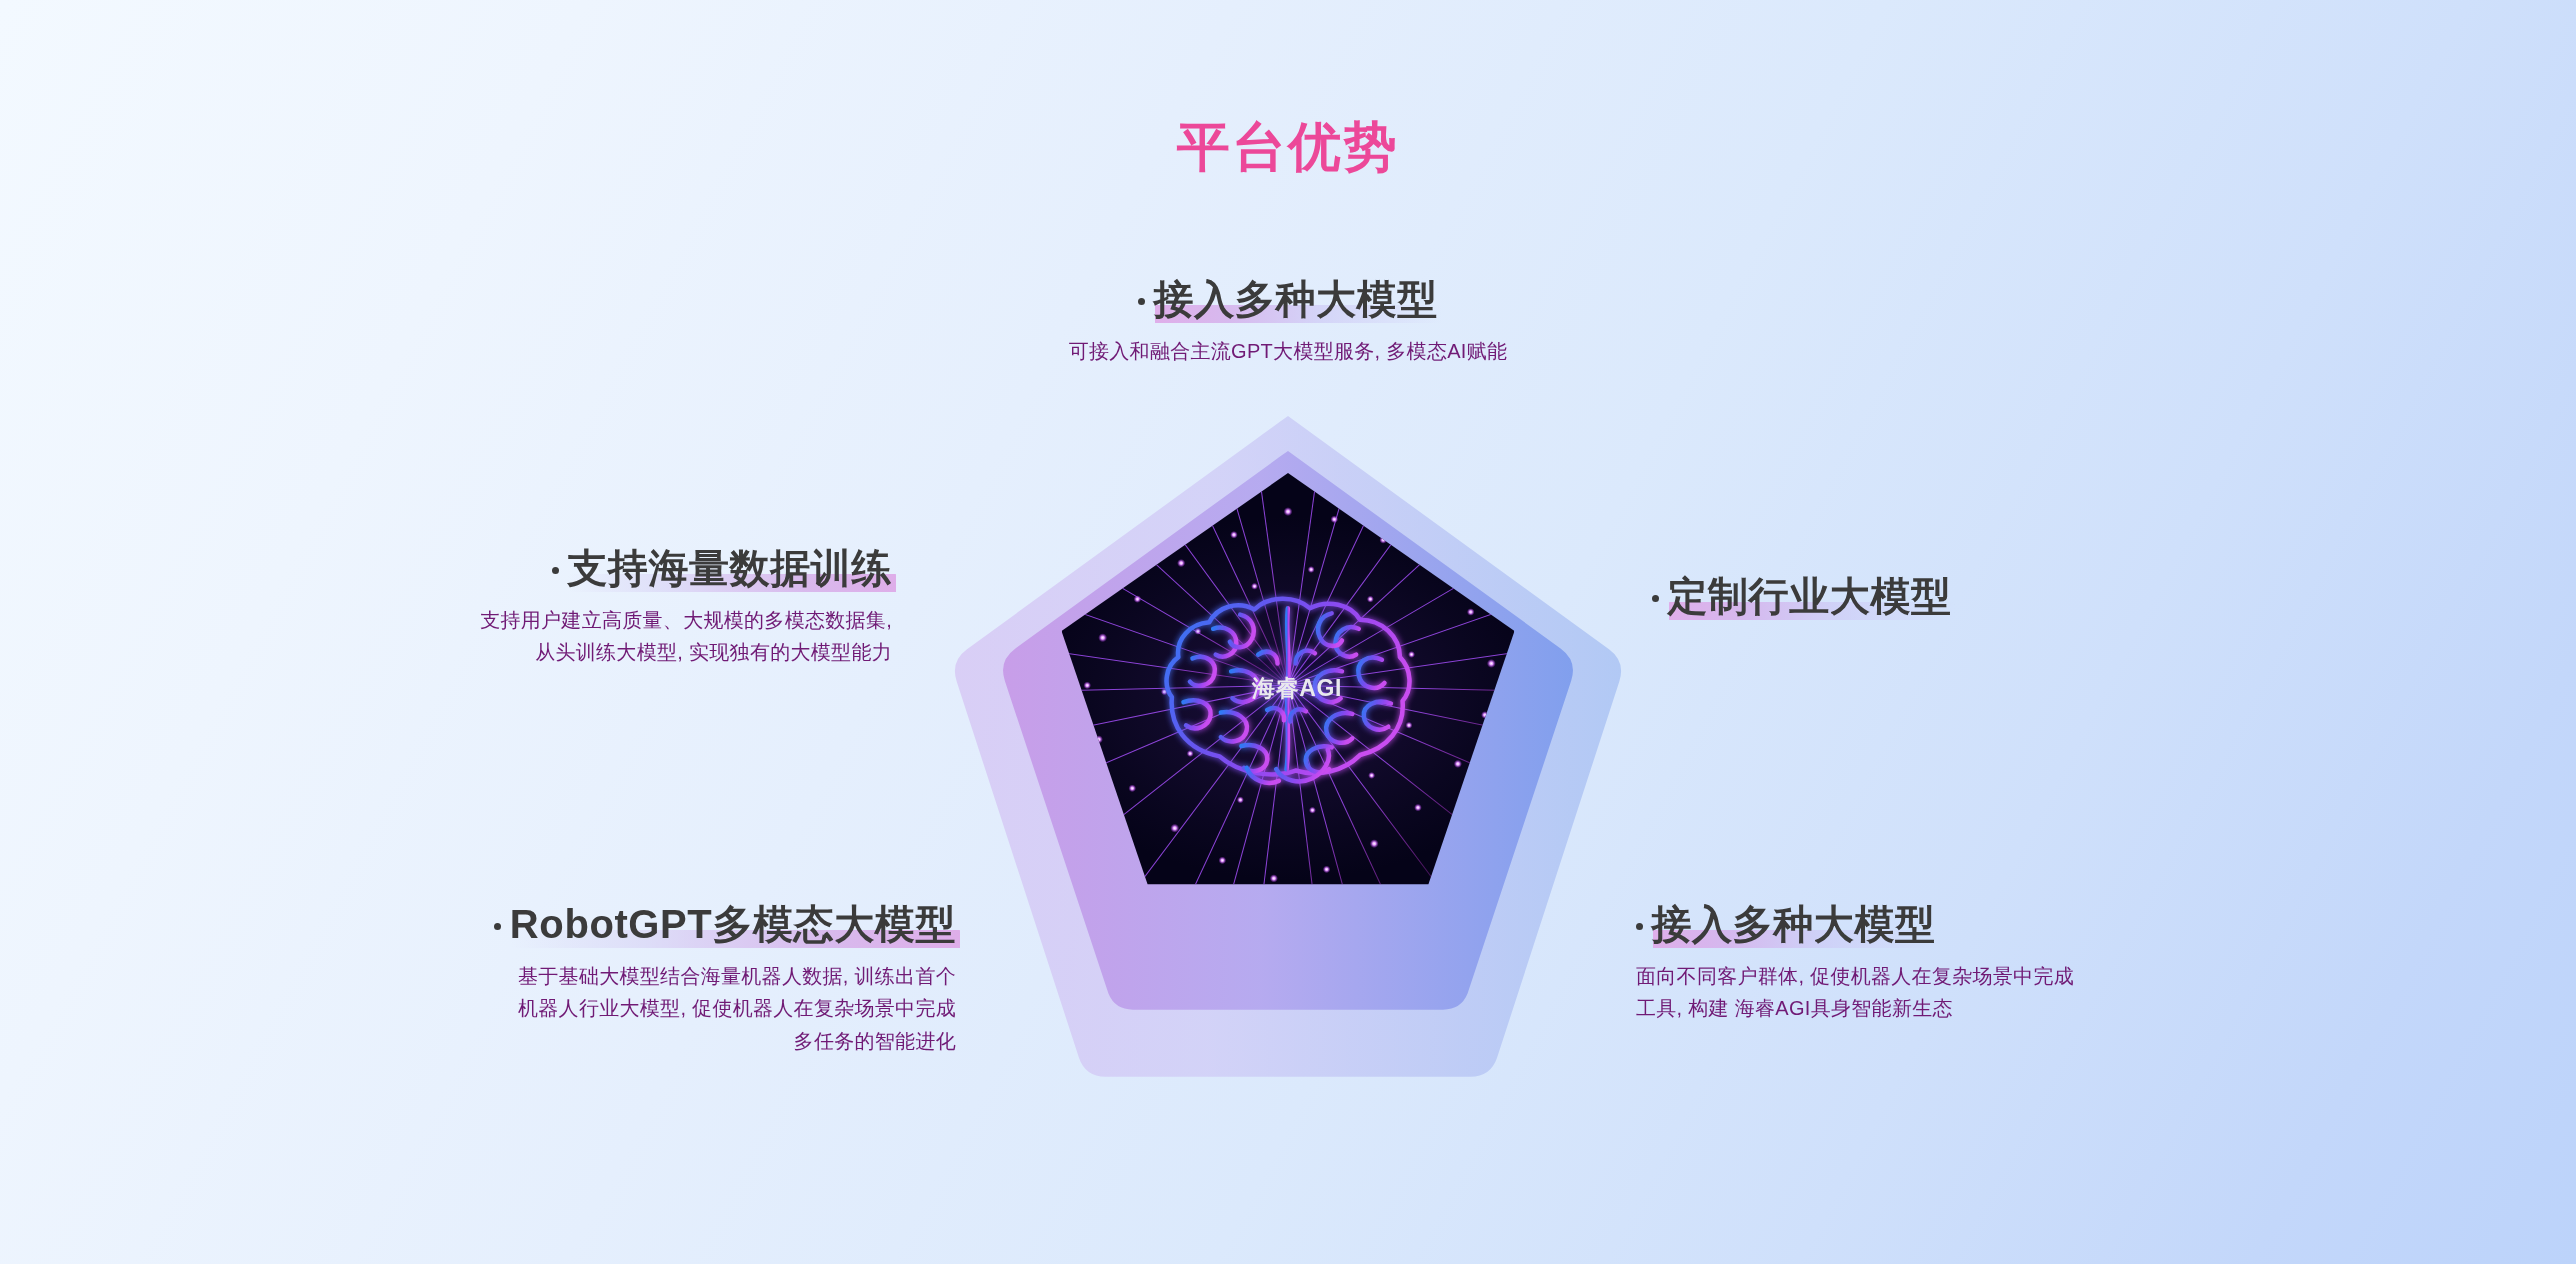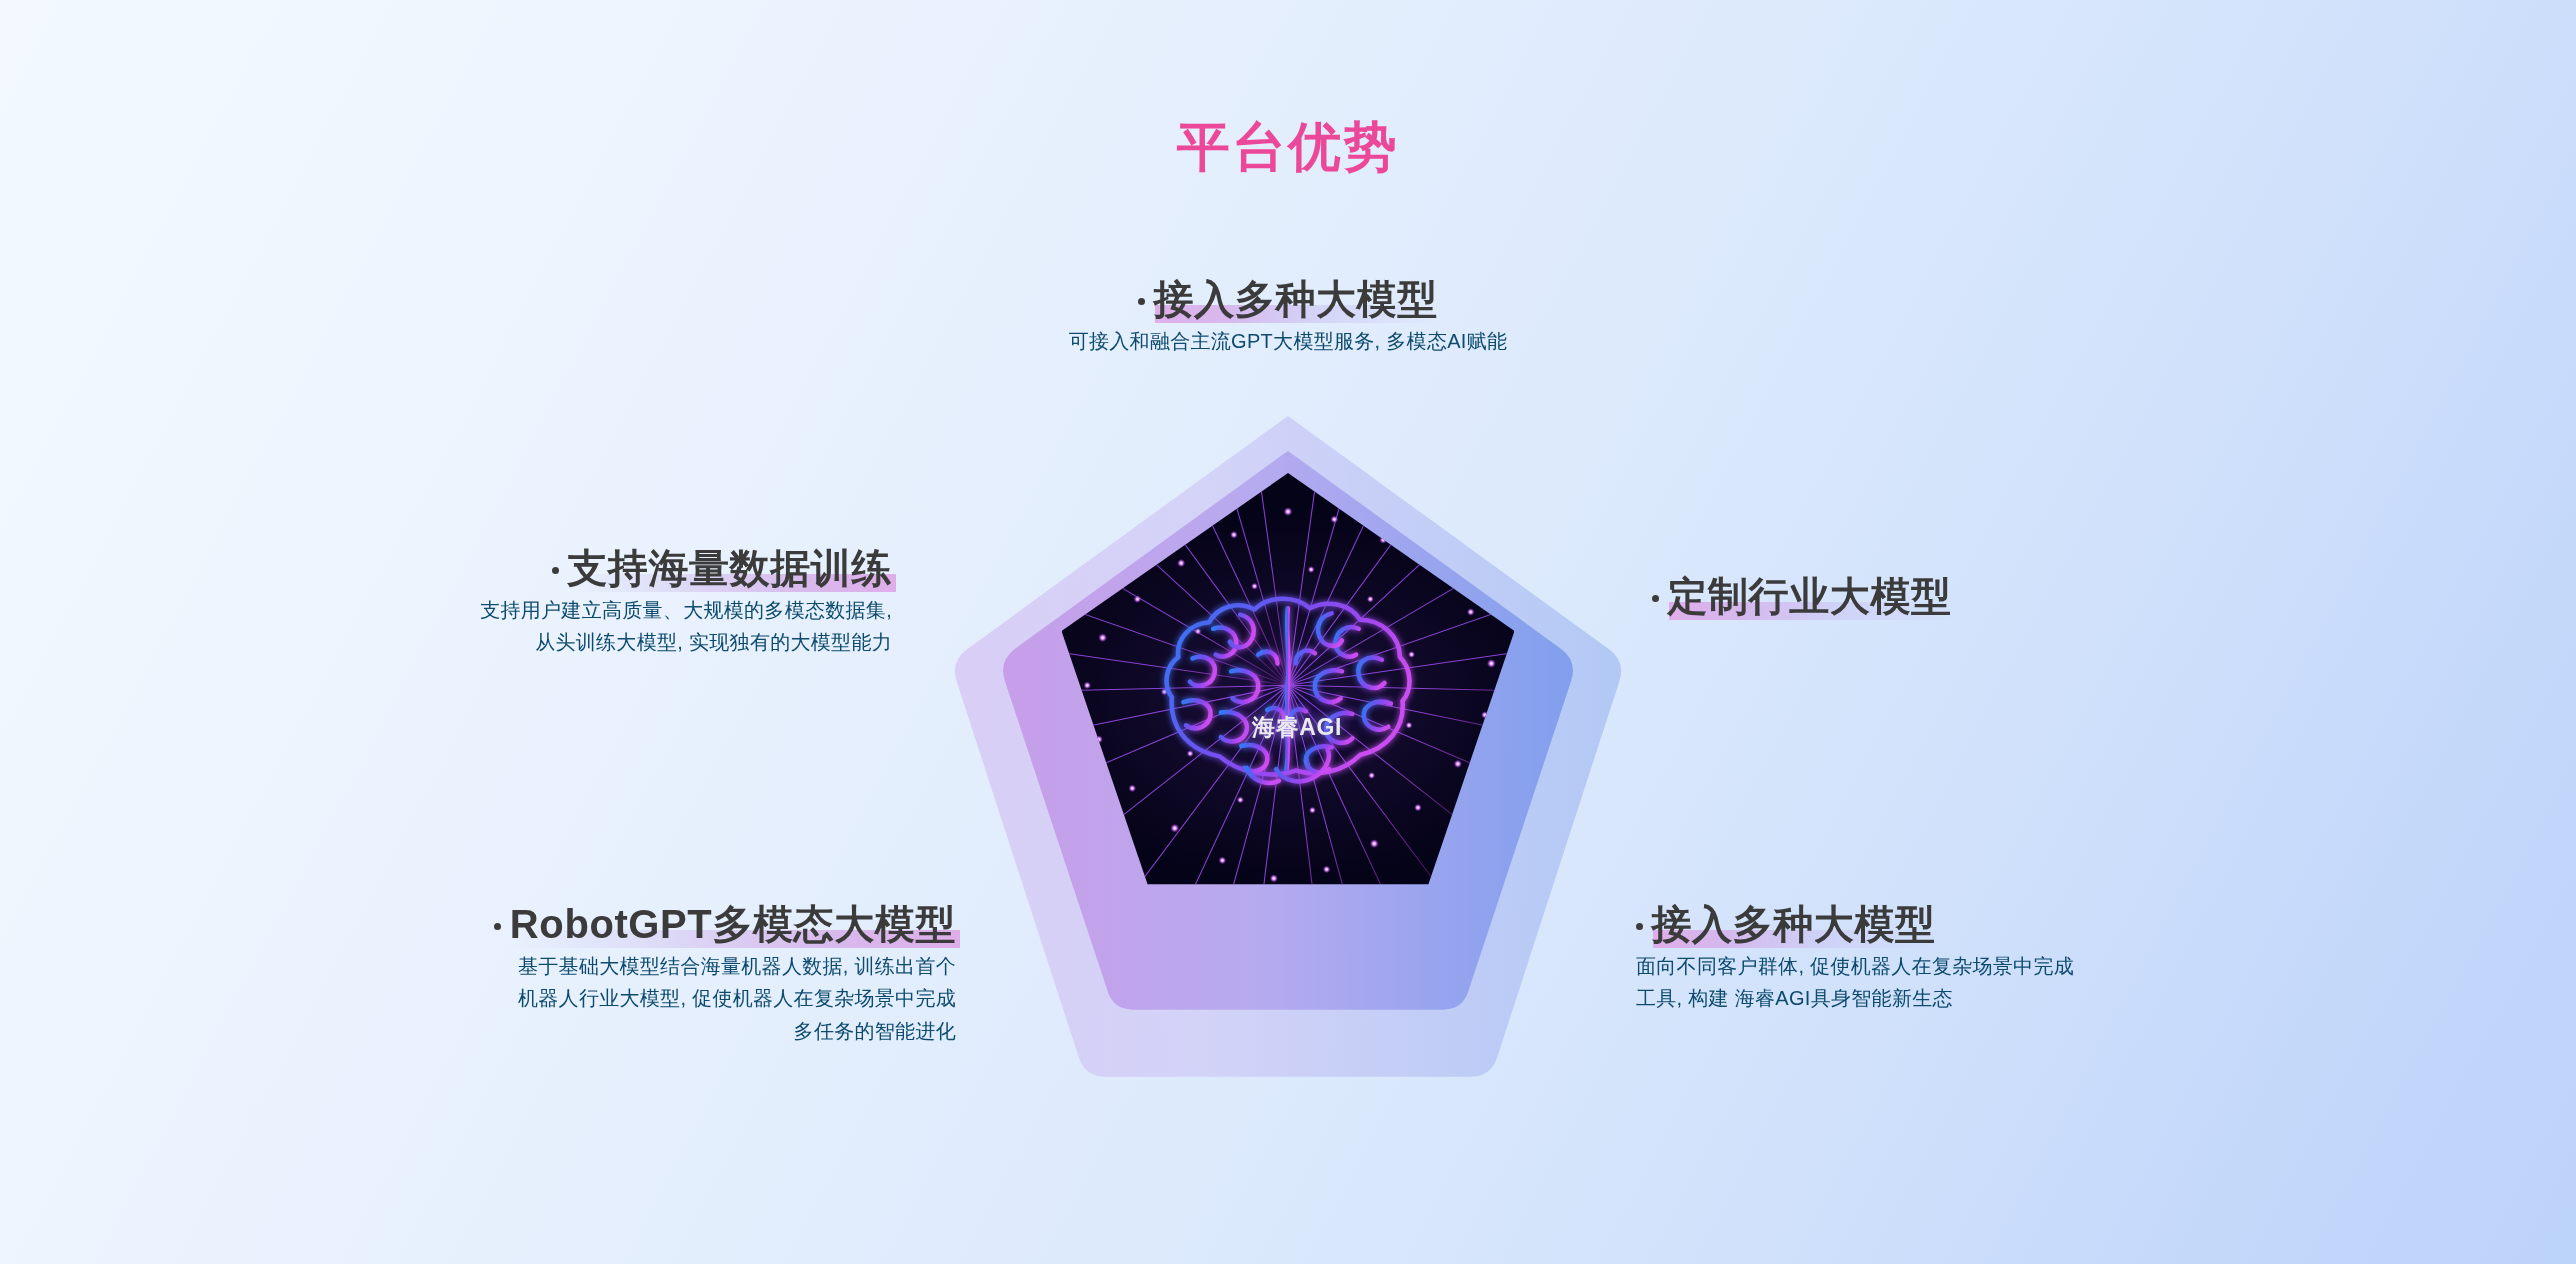--- a/index.html
+++ b/index.html
@@ -95,21 +95,20 @@
     right: 0;
     top: 50%;
     transform: translateY(-54%);
     text-align: center;
     font-size: 23px;
     font-weight: 700;
     color: #e9e9ee;
     letter-spacing: 0.6px;
     text-shadow: 0 0 10.3px rgba(160,120,255,.85), 0 0 22px rgba(120,80,230,.6);
     z-index: 5;
-    margin-top: 39px;
   }
 
   
   .feature { position: absolute; }
 
   .feat-head {
     position: relative;
     display: inline-block;
     white-space: nowrap;
     font-size: 40px;
@@ -149,23 +148,23 @@
   
   .hl-rtl {
     background: linear-gradient(90deg,
       rgba(223,171,233,.95) 0%,
       rgba(213,178,236,.88) 26%,
       rgba(204,198,245,.62) 58%,
       rgba(205,219,252,0) 100%);
   }
 
   .feat-desc {
-    margin-top: 3px;
+    margin-top: 13px;
     font-size: 20px;
-    color: #0c4a6e;
+    color: #701a75;
     line-height: 1.62;
     letter-spacing: 0.3px;
   }
   .feat-desc div { white-space: nowrap; }
 
   .align-right { text-align: right; }
   .align-left  { text-align: left; }
   .align-center { text-align: center; }
 
   

